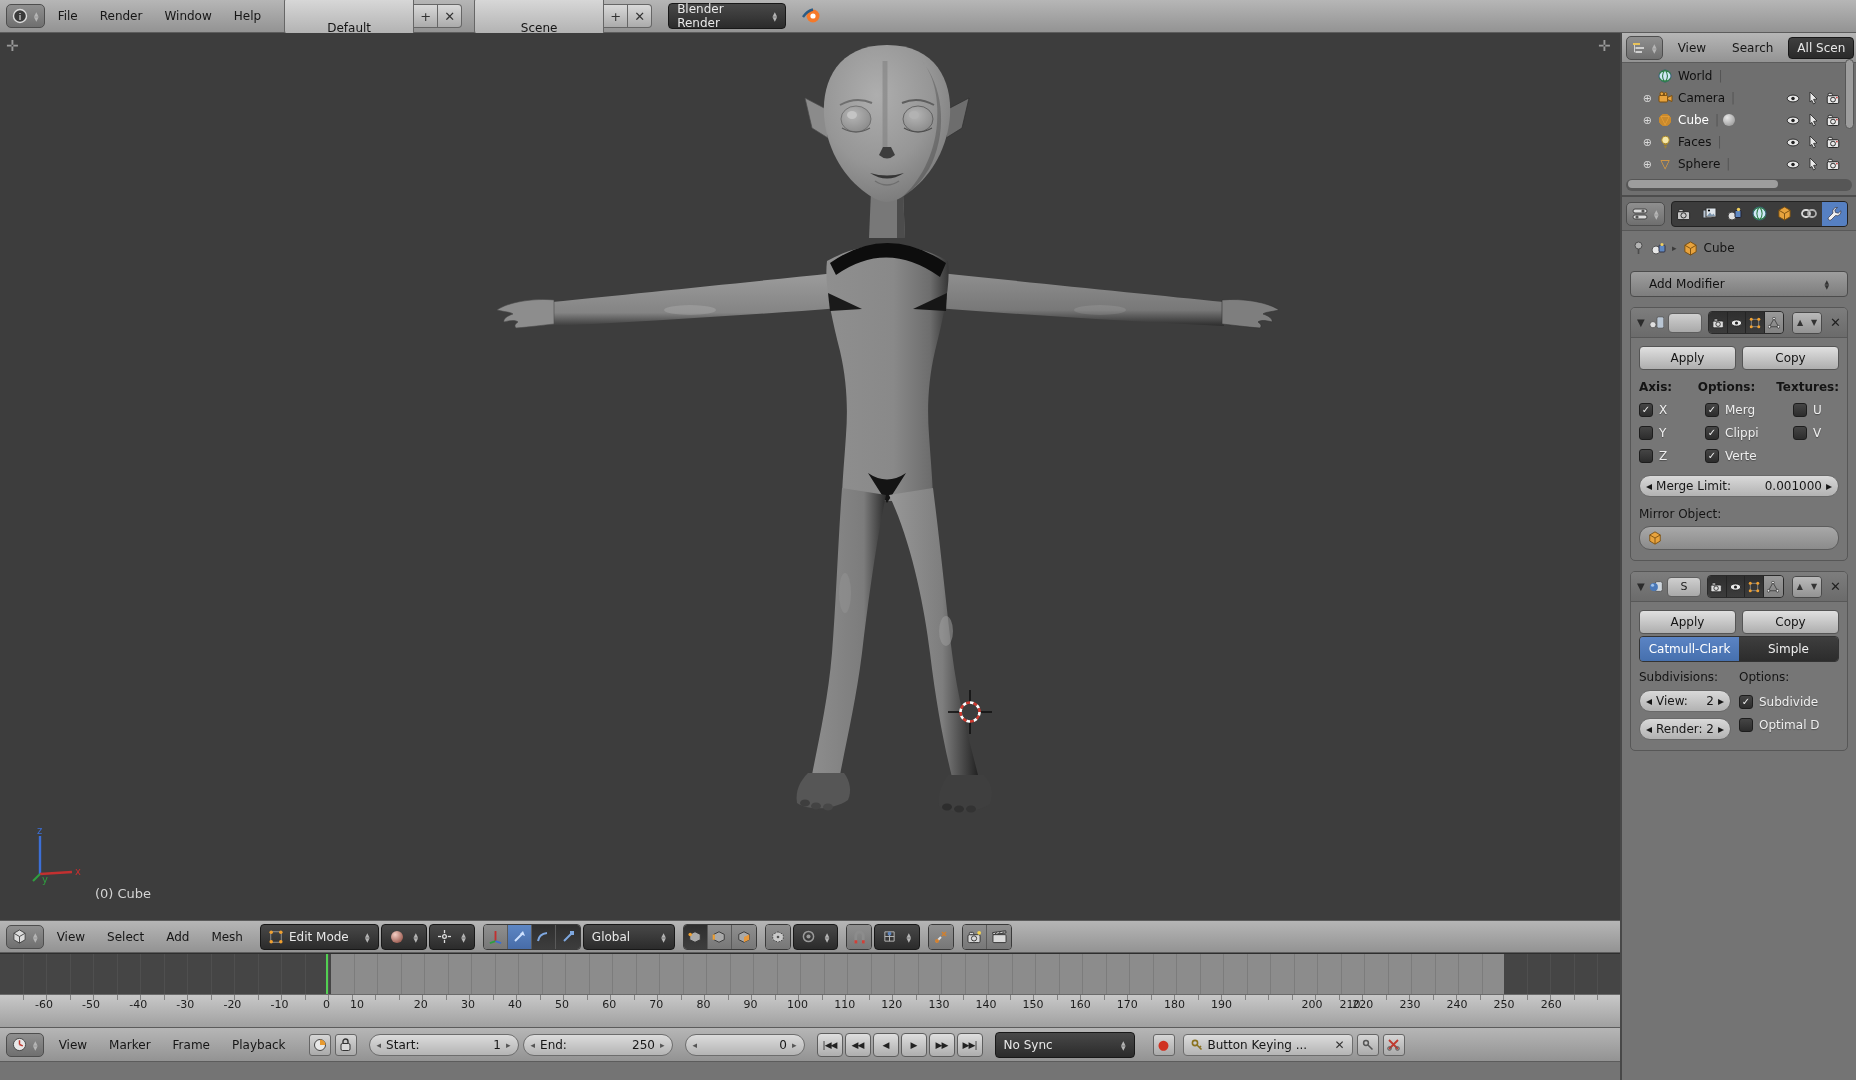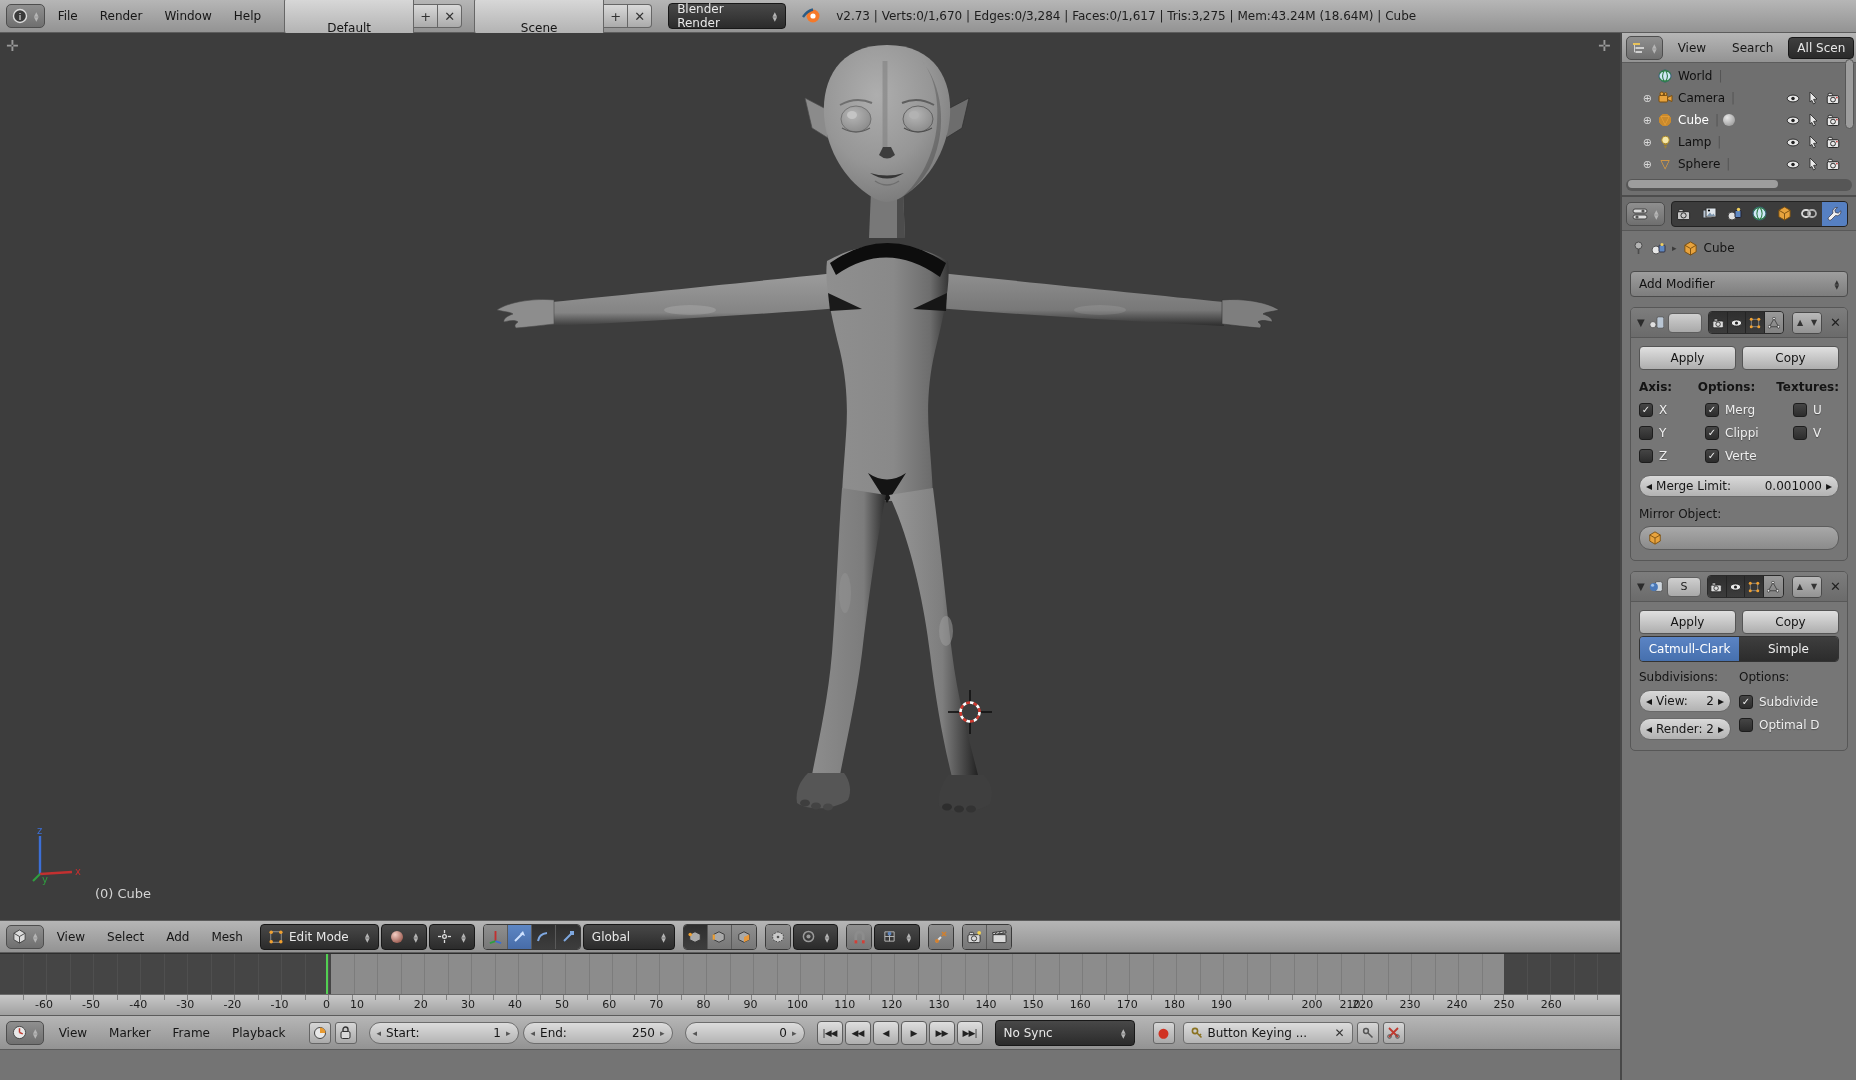--- a/index.html
+++ b/index.html
@@ -60,21 +60,21 @@
   .tool-cell.blue { background:linear-gradient(#5d86c4,#476ca8); }
 
   
   .tl-grid { position:relative; height:41px; background:#454545; border-top:1px solid #2e2e2e; overflow:hidden; }
   .tl-grid::before { content:""; position:absolute; inset:0;
       background:repeating-linear-gradient(90deg, transparent 0 22.5px, #4f4f4f 22.5px 23.5px); }
   .tl-range { position:absolute; top:0; bottom:0; left:331px; width:1173px; background:#8c8c8c; }
   .tl-range::before { content:""; position:absolute; inset:0;
       background:repeating-linear-gradient(90deg, transparent 0 22.5px, #7c7c7c 22.5px 23.5px); }
   .tl-playhead { position:absolute; top:0; bottom:0; left:326px; width:2px; background:#52cf52; }
-  .tl-ruler { position:relative; height:21px; background:linear-gradient(#c8c8c8,#a0a0a0); border-top:1px solid #6a6a6a; }
+  .tl-ruler { position:relative; height:33px; background:linear-gradient(#c8c8c8,#a0a0a0); border-top:1px solid #6a6a6a; }
   .tl-ruler::before { content:""; position:absolute; left:0; right:0; top:0; height:5px;
       background:repeating-linear-gradient(90deg, transparent 0 22.5px, #818181 22.5px 23.5px); }
   .tick-lbl { position:absolute; top:3px; transform:translateX(-50%); font-size:11px; color:#1c1c1c; }
   .tl-header { height:35px; display:flex; align-items:center; padding:0 6px; gap:4px; }
   .pb-group { display:inline-flex; margin-left:8px; gap:2px; }
   .pb-btn { min-width:26px; height:24px; padding:0 4px; background:linear-gradient(#dedede,#aeaeae);
             border:1px solid #5e5e5e; border-radius:4px; font-size:9px; color:#222;
             display:inline-flex; align-items:center; justify-content:center; letter-spacing:-1px; }
 
   
@@ -100,21 +100,21 @@
   
   .props { flex:1; display:flex; flex-direction:column; background:#747474; }
   .props-tabs-row { height:34px; display:flex; align-items:center; gap:6px; padding:0 4px; background:#6c6c6c; border-bottom:1px solid #585858; }
   .ptab-strip { display:inline-flex; background:#3c3c3c; border:1px solid #222; border-radius:4px; overflow:hidden; }
   .ptab { width:25px; height:24px; display:inline-flex; align-items:center; justify-content:center; }
   .ptab.active { background:#5680c2; }
   .breadcrumb { height:34px; display:flex; align-items:center; gap:6px; padding:0 10px; }
   .bc-txt { color:#141414; }
   .props-scroll { padding:6px 8px; display:flex; flex-direction:column; gap:10px; }
   .add-mod { display:flex; align-items:center; justify-content:space-between; background:linear-gradient(#9e9e9e,#7d7d7d);
-             border:1px solid #4c4c4c; border-radius:4px; height:26px; padding:0 8px; color:#111; }
+             border:1px solid #4c4c4c; border-radius:4px; height:26px; padding:0 18px; color:#111; }
   .mod-panel { border:1px solid #575757; border-radius:5px; background:#767676; overflow:hidden; }
   .mod-head { height:30px; background:linear-gradient(#7d7d7d,#6b6b6b); border-bottom:1px solid #585858;
               display:flex; align-items:center; gap:4px; padding:0 6px; }
   .mod-tri { color:#2b2b2b; font-size:10px; }
   .mod-name { height:20px; background:linear-gradient(#cfcfcf,#a9a9a9); border:1px solid #5f5f5f; border-radius:4px;
               flex:0 0 34px; text-align:center; color:#222; line-height:18px; font-size:11px; }
   .tog-strip { display:inline-flex; border:1px solid #2a2a2a; border-radius:4px; overflow:hidden; margin-left:2px; }
   .tog-cell { width:21px; height:21px; display:inline-flex; align-items:center; justify-content:center;
               background:linear-gradient(#2f2f2f,#3c3c3c); border-right:1px solid #242424; }
   .tog-cell.off { background:linear-gradient(#9a9a9a,#828282); }
@@ -191,21 +191,20 @@
       <span class="dd-arrows">
           <span>▲</span>
           <span>▼</span>
         </span>
     </span>
     <svg style="margin-left:14px" width="20" height="16" viewBox="0 0 20 16">
         <circle cx="11" cy="8" r="6.5" fill="#f5792a"></circle>
         <circle cx="11" cy="8" r="2.6" fill="#fff"></circle>
         <path d="M1 9 Q5 3 11 1.5" stroke="#2b5b84" stroke-width="2.4" fill="none"></path>
       </svg>
-    <span class="stats-txt">v2.73 | Verts:0/1,670 | Edges:0/3,284 | Faces:0/1,617 | Tris:3,275 | Mem:43.24M (18.64M) | Cube</span>
   </div>
 
   <div class="main">
 
     <div class="left-col">
 
 
       <div class="vp-canvas">
         <span class="vp-plus" style="left:6px; top:4px;">✛</span>
         <span class="vp-plus" style="left:1598px; top:4px;">✛</span>
@@ -696,21 +695,21 @@
               </span>
   </div>
             <div class="ol-row ">
     <span class="ol-branch">⊕</span>
     <span class="ol-ic">
                 <svg width="13" height="14" viewBox="0 0 13 14">
                   <circle cx="6.5" cy="5" r="3.8" fill="#f7e9a8" stroke="#a8872a"></circle>
                   <path d="M4.8 9.5 H8.2 M5.2 11.2 H7.8 M5.8 12.8 H7.2" stroke="#a8872a" stroke-width="1.1"></path>
                 </svg>
               </span>
-    <span class="ol-label">Lamp</span>
+    <span class="ol-label">Faces</span>
     <span class="ol-bar">|</span>
 
     <span class="ol-rest">
                 <svg width="14" height="13" viewBox="0 0 14 14">
                   <ellipse cx="7" cy="7" rx="6.2" ry="3.7" fill="#e9e9e9" stroke="#222"></ellipse>
                   <circle cx="7" cy="7" r="1.9" fill="#222"></circle>
                 </svg>
                 <svg width="12" height="14" viewBox="0 0 12 14">
                   <path d="M3 1 L10 8 L6.6 8.4 L8.4 12 L6.6 13 L4.8 9.4 L3 11 Z" fill="#e9e9e9" stroke="#222" stroke-width="0.8"></path>
                 </svg>

